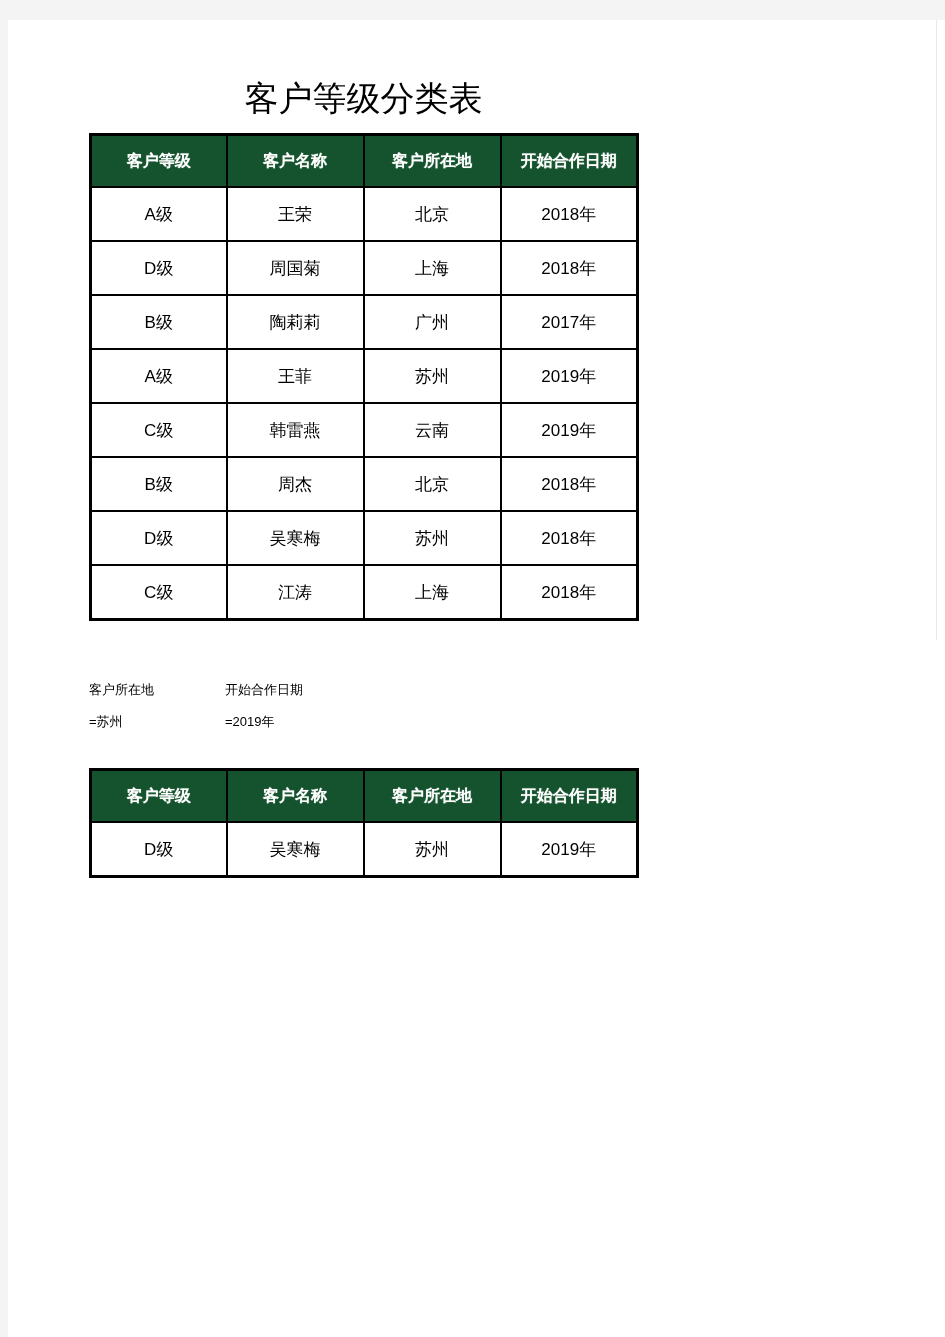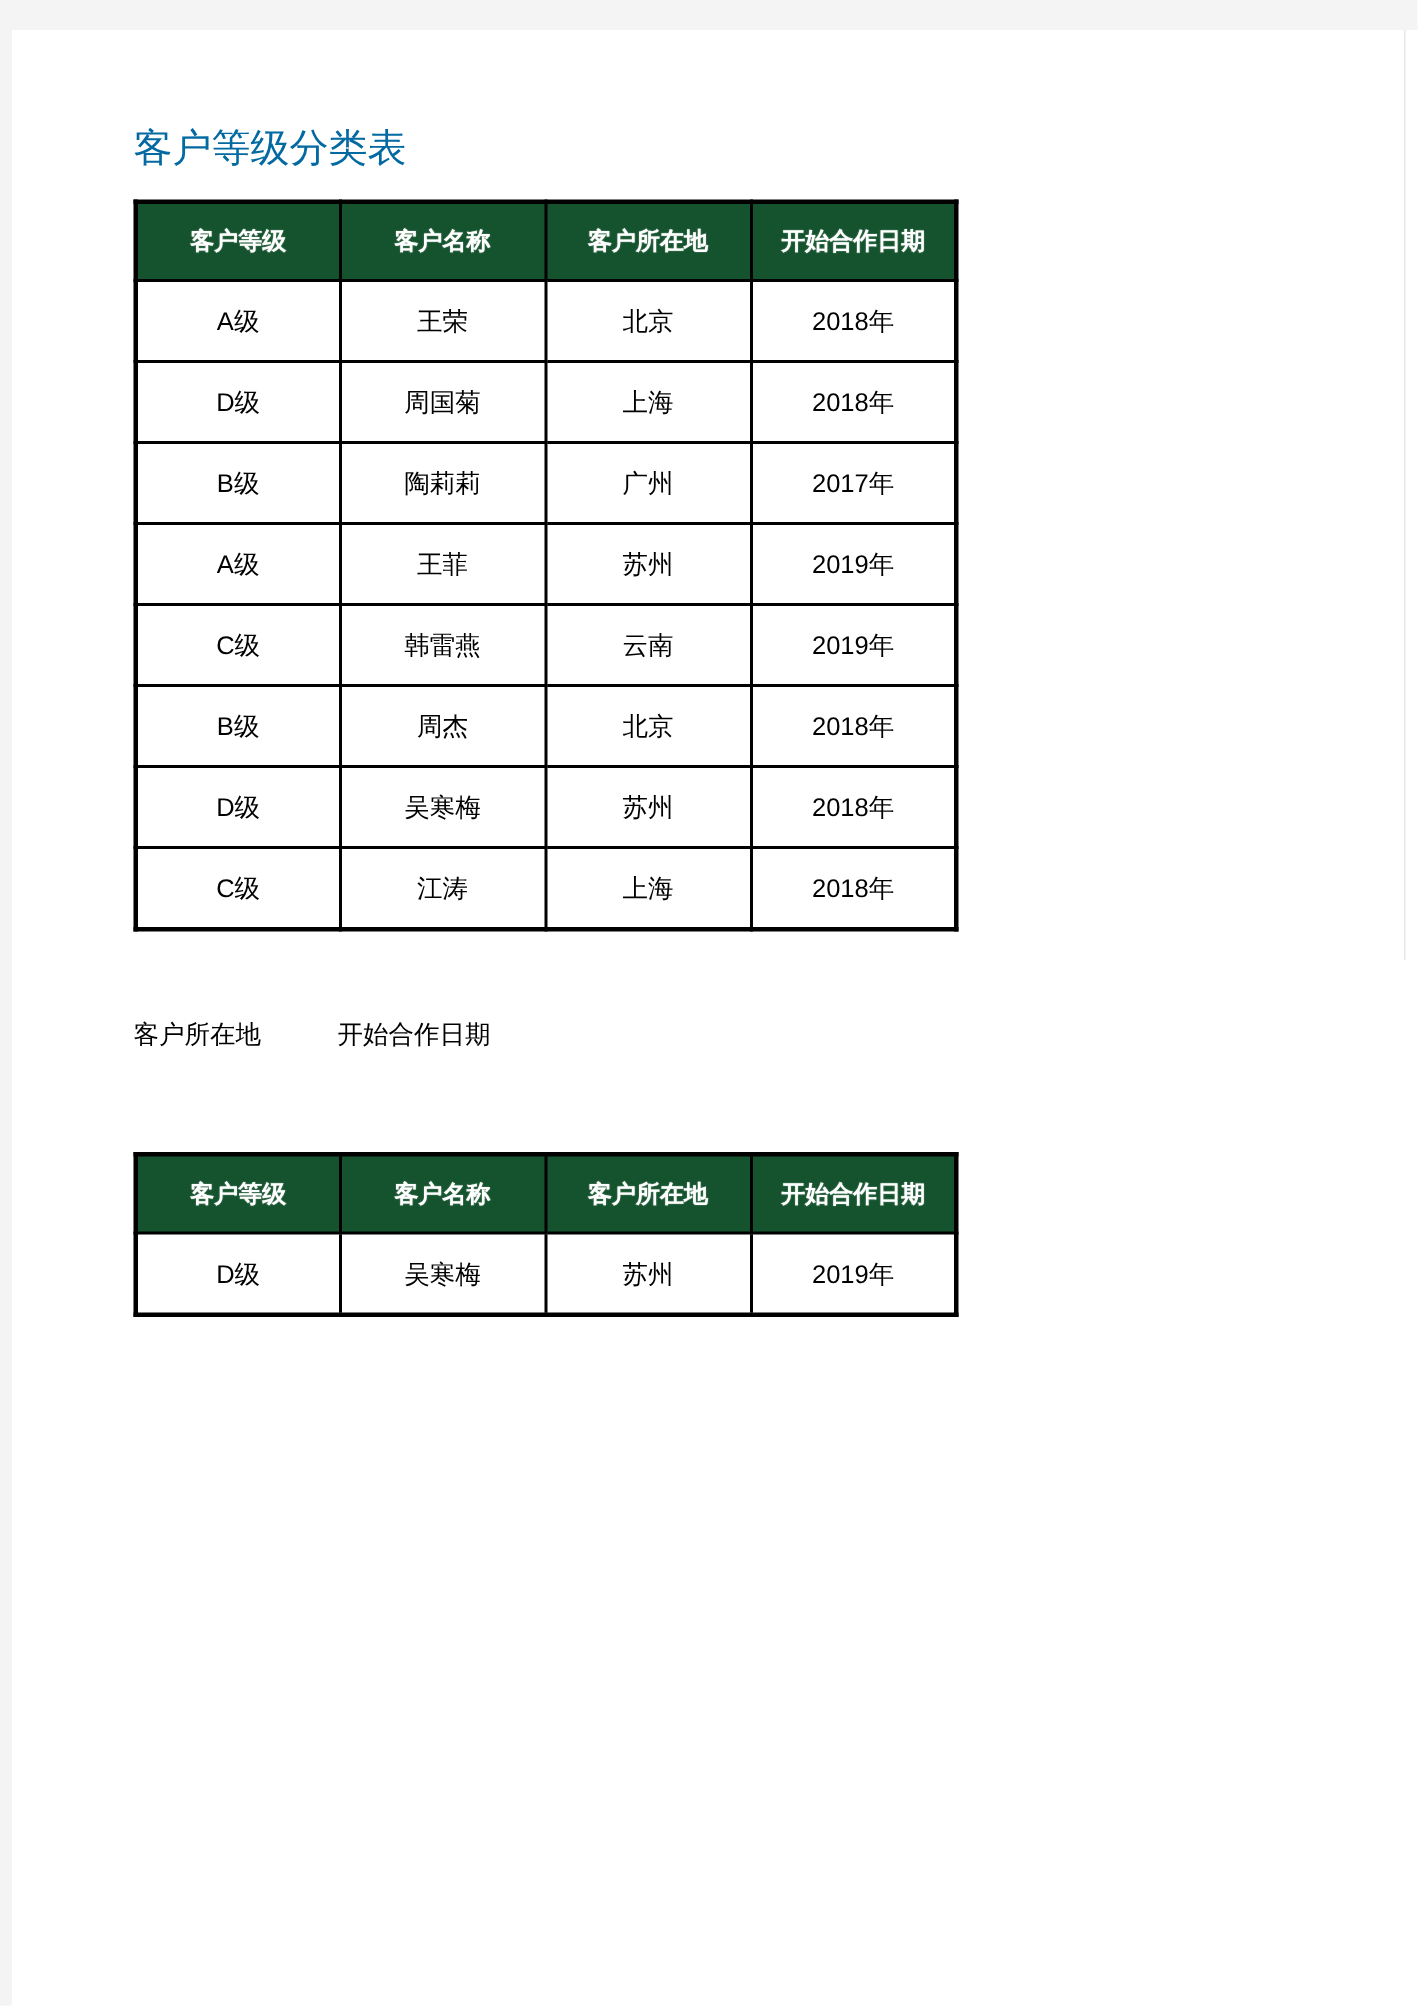--- a/index.html
+++ b/index.html
@@ -41,24 +41,25 @@
     left: 0; top: 20px;
     width: 945px;
   }
 
   
   .title {
     position: absolute;
     left: 89px;
     top: 62px;
     width: 549px;
-    font-size: 26px;
+    text-align: center;
+    font-size: 34px;
     line-height: 32px;
     font-weight: 400;
-    color: #0369a1;
+    color: #000000;
     white-space: nowrap;
   }
 
   
   .xtable {
     position: absolute;
     border-collapse: collapse;
     table-layout: fixed;
     border: 3px solid #000000;
   }
@@ -101,21 +102,21 @@
   .col-1 { width: 136px; }
   .col-2 { width: 137px; }
   .col-3 { width: 137px; }
   .col-4 { width: 137px; }
 
   
   .criteria {
     position: absolute;
     left: 89px;
     top: 654px;
-    font-size: 17px;
+    font-size: 13px;
     line-height: 32px;
     color: #000000;
   }
   .criteria .crow {
     display: block;
     white-space: nowrap;
     height: 32px;
   }
   .criteria .cfield {
     display: inline-block;
@@ -198,20 +199,23 @@
         <td>上海</td>
         <td>2018年</td>
       </tr>
     </tbody>
   </table>
 
   <div class="criteria">
     <span class="crow">
       <span class="cfield">客户所在地</span><span class="cfield">开始合作日期</span>
     </span>
+    <span class="crow">
+      <span class="cfield">=苏州</span><span class="cfield">=2019年</span>
+    </span>
   </div>
 
   <table class="xtable" id="result-table">
     <colgroup>
       <col class="col-1">
         <col class="col-2">
         <col class="col-3">
         <col class="col-4">
     </colgroup>
     <thead>

